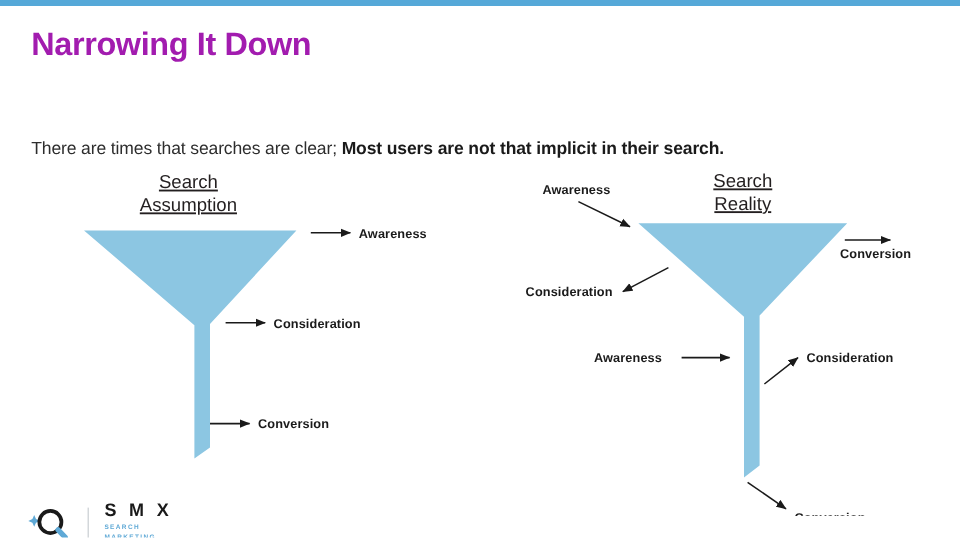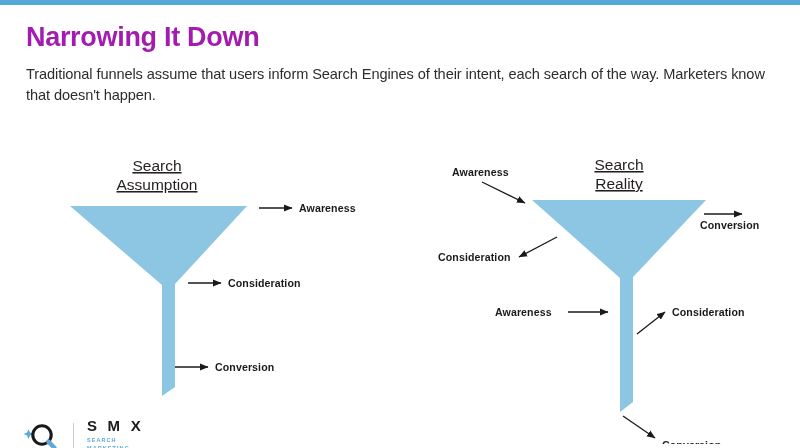--- a/index.html
+++ b/index.html
@@ -58,21 +58,21 @@
   #emphasis-line {
     top: 114px;
     width: 750px;
     white-space: nowrap;
   }
   #emphasis-line b { font-weight: bold; color: #1a1a1a; }
 
   
   #diagram {
     position: absolute;
-    left: 0; top: 144px;
+    left: 0; top: 130px;
     width: 772px;
     height: 300px;
   }
   #diagram svg { display: block; }
 
   .funnel-title {
     font-family: "Liberation Sans", sans-serif;
     font-size: 15.5px;
     fill: #231f20;
     text-anchor: middle;
@@ -126,22 +126,24 @@
 </style>
 </head>
 <body>
 
 <div id="slide">
 
   <div id="top-bar"></div>
 
   <div id="page-title">Narrowing It Down</div>
 
-  <div class="body-copy" id="intro-paragraph">Traditional funnels assume that users inform Search Engines of their intent, each search of the way. Marketers know that doesn't happen.</div>
-
+
+  <div class="body-copy" id="emphasis-line">
+    <span>There are times that searches are clear; </span><b>Most users are not that implicit in their search.</b>
+  </div>
 
   <div id="diagram">
     <svg width="800" height="300" viewBox="0 0 800 300" xmlns="http://www.w3.org/2000/svg">
       <defs>
         <marker id="arrowhead" markerWidth="7" markerHeight="6" refX="6.2" refY="3" orient="auto" markerUnits="strokeWidth">
           <path d="M0,0.3 L6.6,3 L0,5.7 Z" fill="#1a1a1a"></path>
         </marker>
       </defs>
 
       <g>

